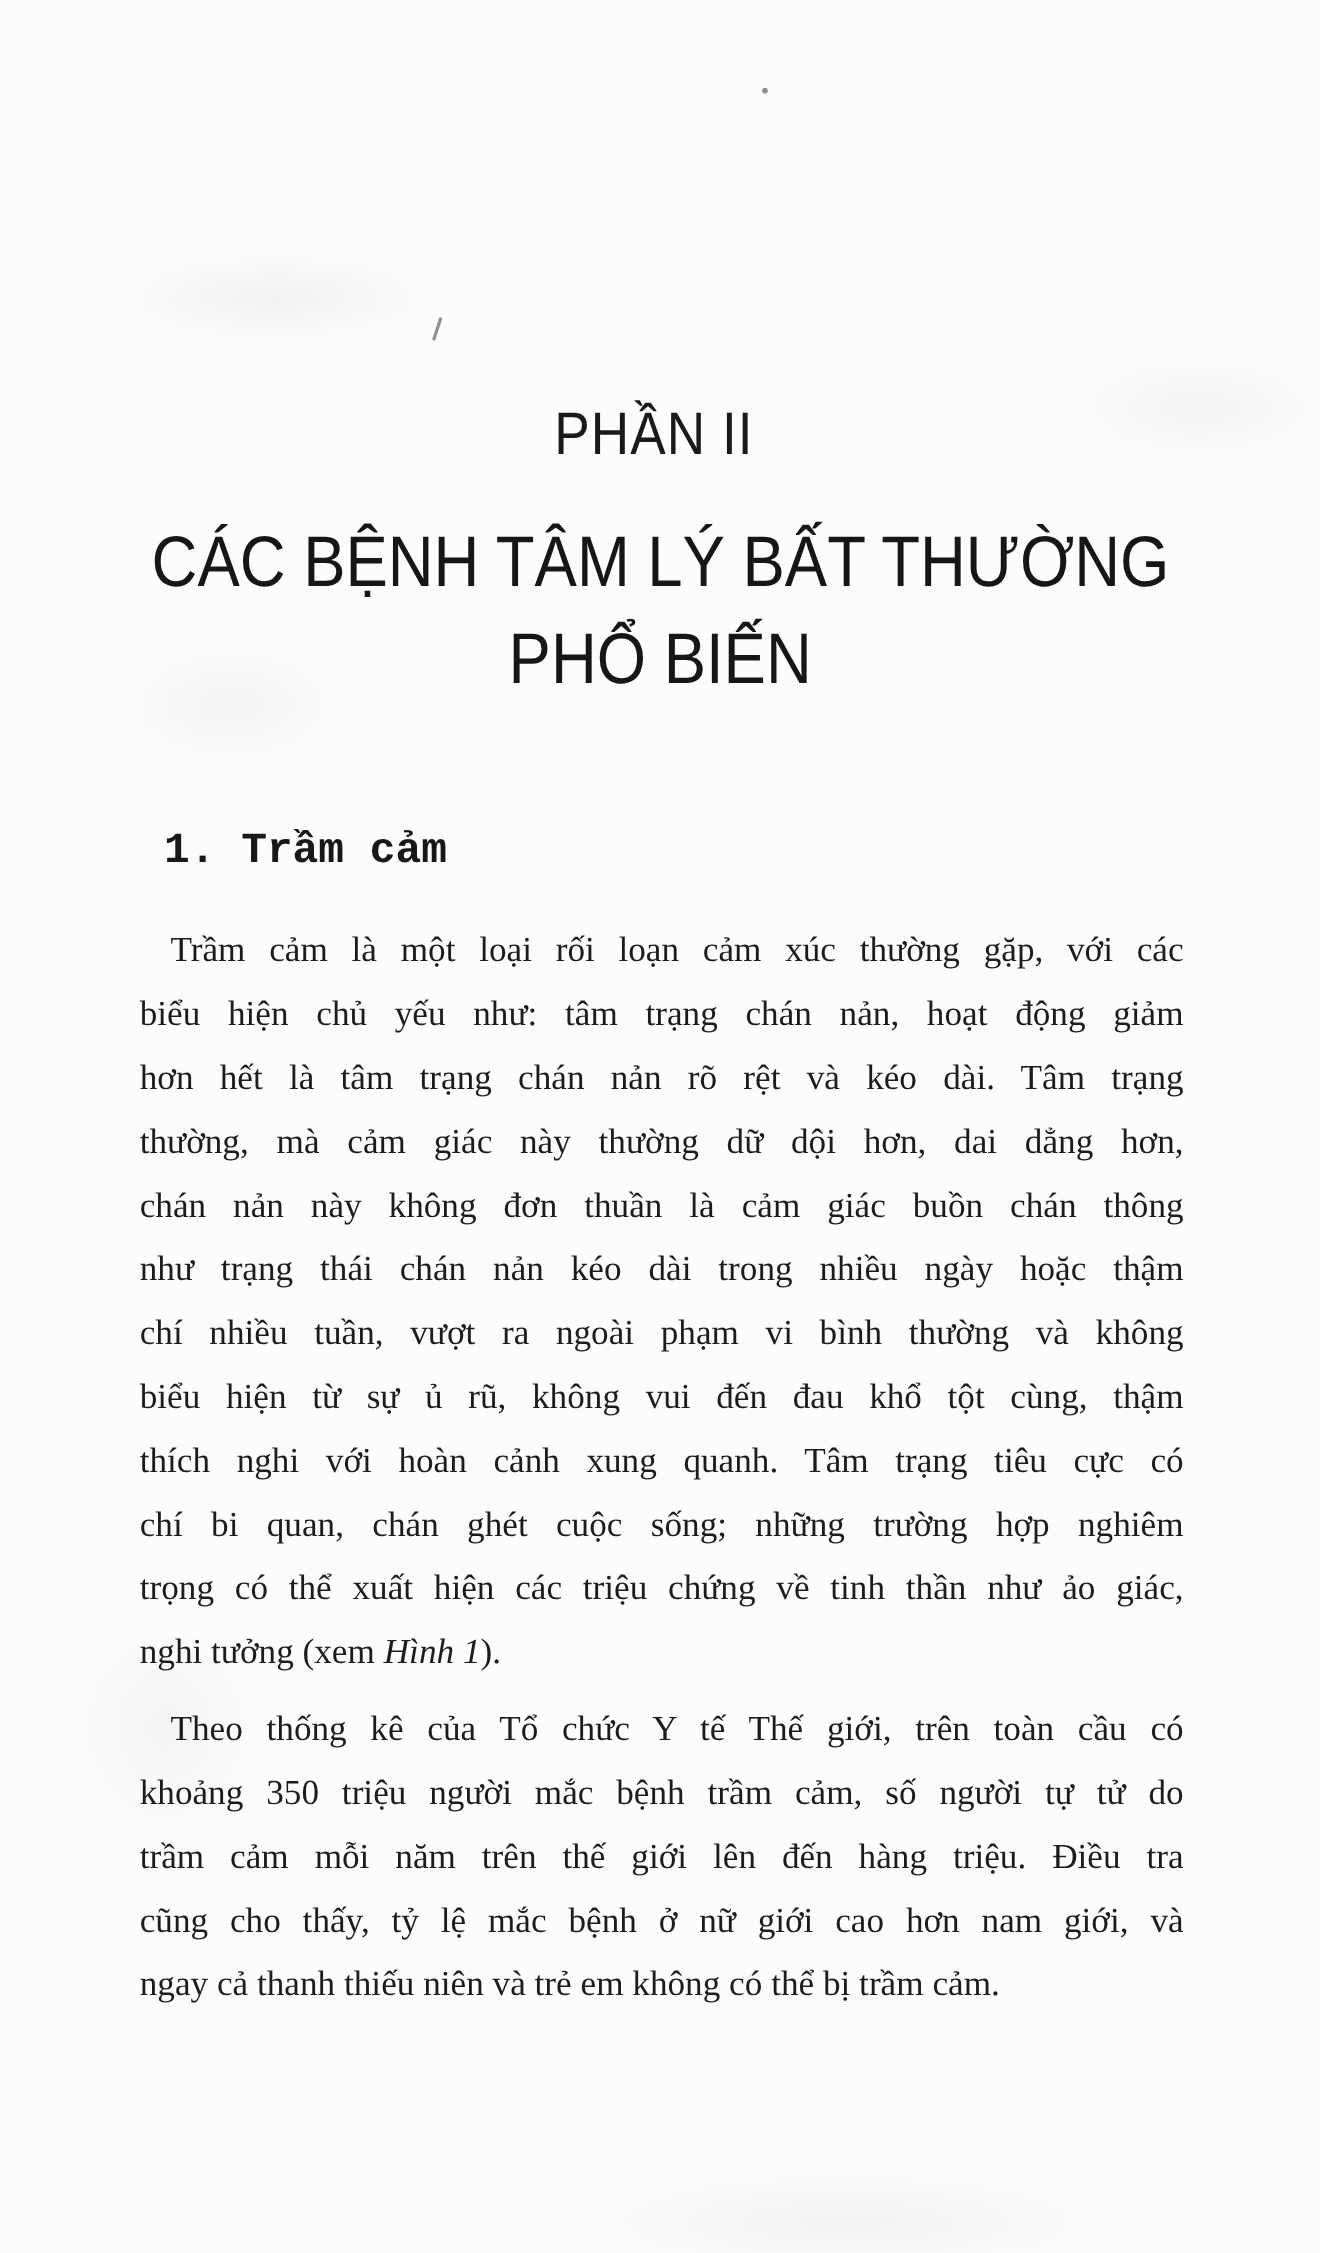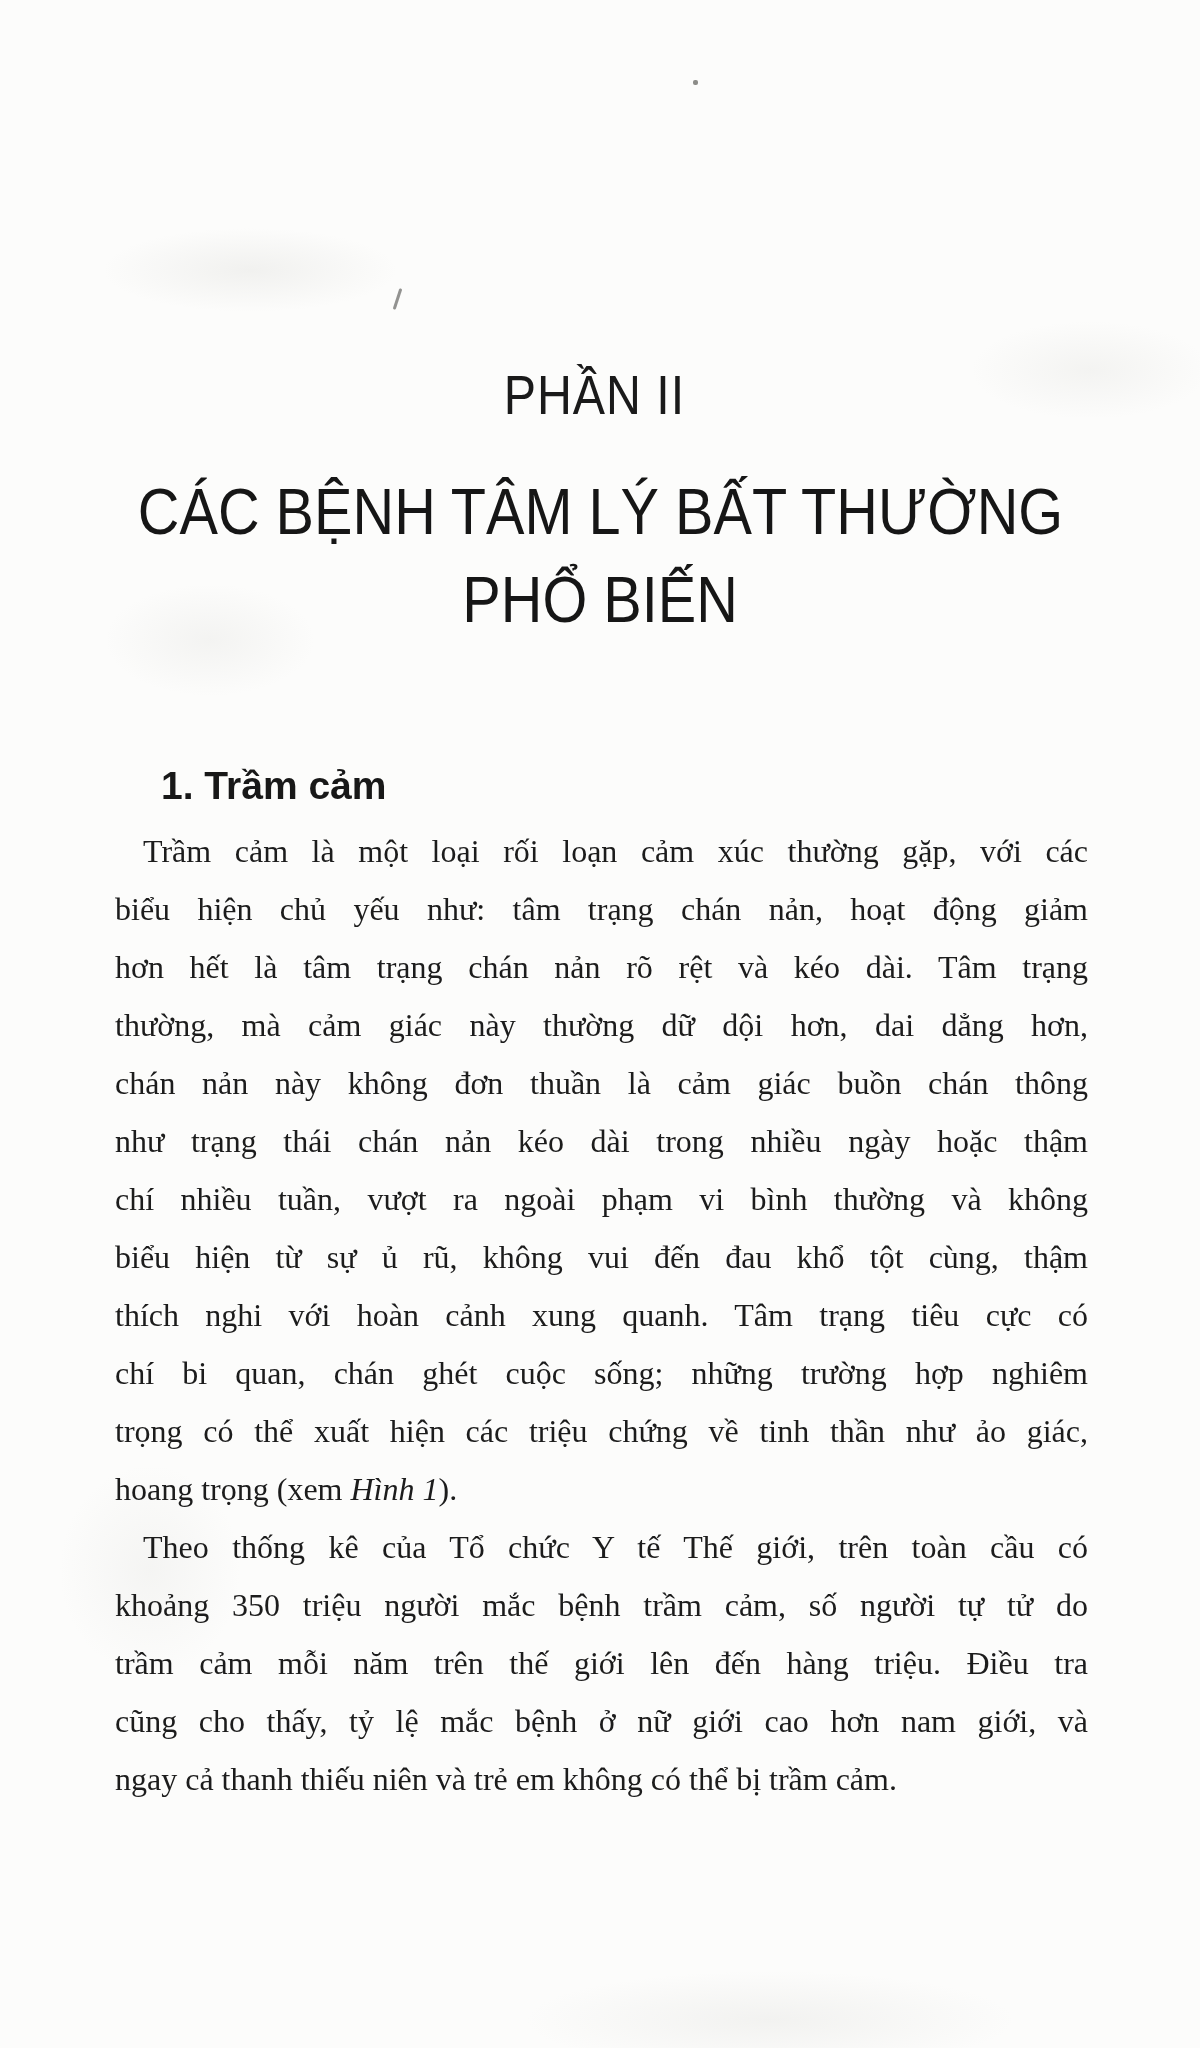--- a/index.html
+++ b/index.html
@@ -61,36 +61,36 @@
     font-family: "Liberation Sans", sans-serif;
     font-size: 62px;
     font-weight: 400;
     line-height: 88px;
     color: #161616;
   }
   .title-line { display: block; white-space: nowrap; }
   .section-heading {
     position: absolute;
     top: 748px; left: 145px;
-    margin: 16px;
-    font-family: Liberation Sans, sans-serif;
+    margin: 4px;
+    font-family: Liberation Mono, monospace;
     font-size: 39px;
     font-weight: 700;
     color: #181818;
     white-space: nowrap;
   }
   .body-text {
     position: absolute;
     top: 822px; left: 115px;
     width: 973px;
     font-size: 32px;
     line-height: 58px;
     color: #1c1c1c;
   }
-  .para { margin: 0; padding: 0; }
+  .para { margin: 12px; padding: 0; }
   .line {
     display: block;
     text-align: justify;
     text-align-last: justify;
     white-space: normal;
   }
   .line.last { text-align-last: left; }
   .para .line.first { text-indent: 28px; }
   .figure-ref { font-style: italic; }
 </style>
@@ -118,21 +118,21 @@
       <span class="line">biểu hiện chủ yếu như: tâm trạng chán nản, hoạt động giảm</span>
       <span class="line">hơn hết là tâm trạng chán nản rõ rệt và kéo dài. Tâm trạng</span>
       <span class="line">thường, mà cảm giác này thường dữ dội hơn, dai dẳng hơn,</span>
       <span class="line">chán nản này không đơn thuần là cảm giác buồn chán thông</span>
       <span class="line">như trạng thái chán nản kéo dài trong nhiều ngày hoặc thậm</span>
       <span class="line">chí nhiều tuần, vượt ra ngoài phạm vi bình thường và không</span>
       <span class="line">biểu hiện từ sự ủ rũ, không vui đến đau khổ tột cùng, thậm</span>
       <span class="line">thích nghi với hoàn cảnh xung quanh. Tâm trạng tiêu cực có</span>
       <span class="line">chí bi quan, chán ghét cuộc sống; những trường hợp nghiêm</span>
       <span class="line">trọng có thể xuất hiện các triệu chứng về tinh thần như ảo giác,</span>
-      <span class="line last"><span>hoang trọng (xem </span><span class="figure-ref">Hình 1</span><span>).</span></span>
+      <span class="line last"><span>nghi tưởng (xem </span><span class="figure-ref">Hình 1</span><span>).</span></span>
     </p>
 
     <p class="para">
       <span class="line first">Theo thống kê của Tổ chức Y tế Thế giới, trên toàn cầu có</span>
       <span class="line">khoảng 350 triệu người mắc bệnh trầm cảm, số người tự tử do</span>
       <span class="line">trầm cảm mỗi năm trên thế giới lên đến hàng triệu. Điều tra</span>
       <span class="line">cũng cho thấy, tỷ lệ mắc bệnh ở nữ giới cao hơn nam giới, và</span>
       <span class="line last">ngay cả thanh thiếu niên và trẻ em không có thể bị trầm cảm.</span>
     </p>
 

